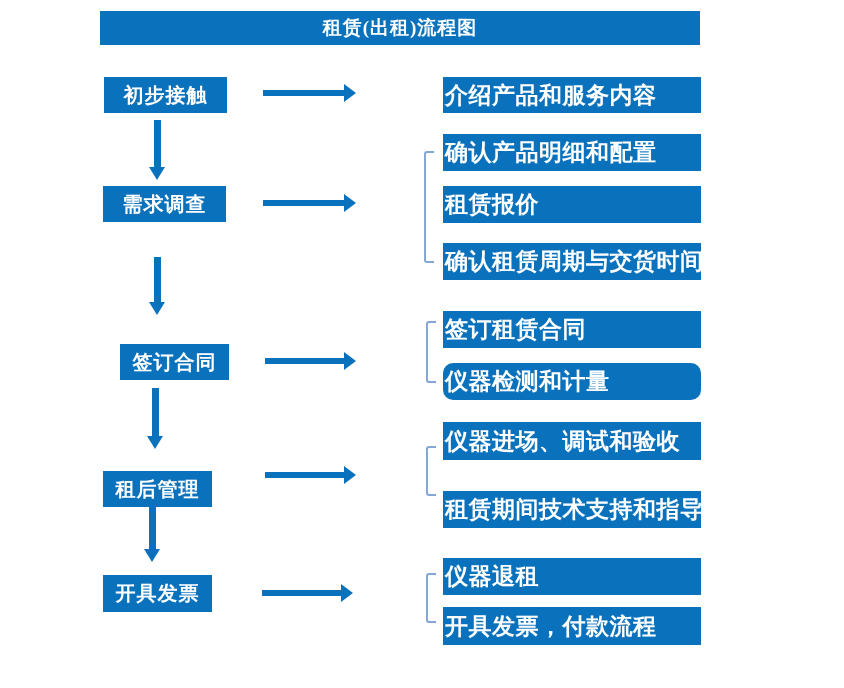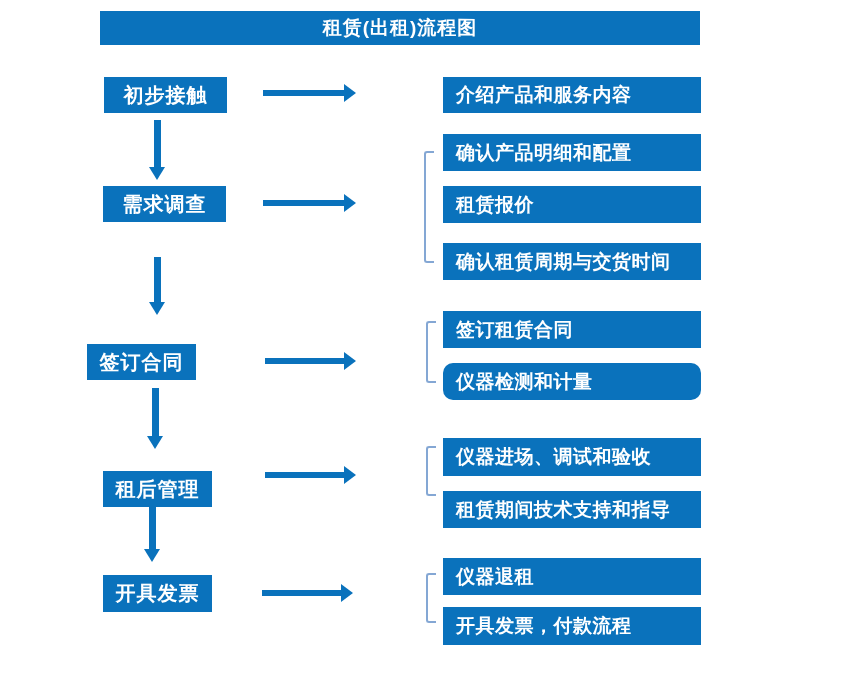--- a/index.html
+++ b/index.html
@@ -7,21 +7,21 @@
     --bracket: #84a7d4;
     --bg: #ffffff;
     --text: #ffffff;
   }
   html, body { margin: 0; padding: 0; background: var(--bg); }
   .canvas {
     position: relative;
     width: 844px;
     height: 655px;
     background: var(--bg);
-    font-family: Liberation Sans, sans-serif;
+    font-family: Liberation Serif, serif;
     overflow: hidden;
   }
   .title-bar {
     position: absolute;
     left: 100px; top: 11px; width: 600px; height: 34px;
     background: var(--blue);
     color: var(--text);
     font-weight: bold;
     font-size: 19px;
     letter-spacing: 1px;
@@ -36,22 +36,22 @@
     align-items: center;
     box-sizing: border-box;
     white-space: nowrap;
   }
   .stage {
     justify-content: center;
     font-size: 20px;
     letter-spacing: 1px;
   }
   .detail {
-    padding-left: 13px;
-    font-size: 19px;
+    padding-left: 2px;
+    font-size: 23px;
     letter-spacing: 0.5px;
   }
   
   .h-arrow { position: absolute; height: 18px; }
   .h-arrow .shaft {
     position: absolute; left: 0; right: 11px; top: 6px; height: 6px;
     background: var(--blue);
   }
   .h-arrow .head {
     position: absolute; right: 0; top: 0; width: 0; height: 0;
@@ -83,34 +83,34 @@
 </style>
 </head>
 <body>
 
 <div class="canvas">
 
   <div class="title-bar">租赁(出租)流程图</div>
 
   <div class="box stage" style="left:104px; top:77px;  width:123px; height:36px;">初步接触</div>
   <div class="box stage" style="left:103px; top:186px; width:123px; height:36px;">需求调查</div>
-  <div class="box stage" style="left:87px; top:344px; width:109px; height:36px;">签订合同</div>
+  <div class="box stage" style="left:120px; top:344px; width:109px; height:36px;">签订合同</div>
   <div class="box stage" style="left:103px; top:471px; width:109px; height:36px;">租后管理</div>
   <div class="box stage" style="left:103px; top:575px; width:109px; height:37px;">开具发票</div>
 
   <div class="box detail" style="left:443px; top:77px;  width:258px; height:36px;">介绍产品和服务内容</div>
 
   <div class="box detail" style="left:443px; top:134px; width:258px; height:37px;">确认产品明细和配置</div>
   <div class="box detail" style="left:443px; top:186px; width:258px; height:37px;text-align:right;">租赁报价</div>
   <div class="box detail" style="left:443px; top:243px; width:258px; height:37px;">确认租赁周期与交货时间</div>
 
   <div class="box detail" style="left:443px; top:311px; width:258px; height:37px;">签订租赁合同</div>
   <div class="box detail" style="left:443px; top:363px; width:258px; height:37px;border-radius:10px;">仪器检测和计量</div>
 
-  <div class="box detail" style="left:443px; top:422px; width:258px; height:38px;margin-top:16px;">仪器进场、调试和验收</div>
+  <div class="box detail" style="left:443px; top:422px; width:258px; height:38px;">仪器进场、调试和验收</div>
   <div class="box detail" style="left:443px; top:491px; width:258px; height:37px;">租赁期间技术支持和指导</div>
 
   <div class="box detail" style="left:443px; top:558px; width:258px; height:37px;">仪器退租</div>
   <div class="box detail" style="left:443px; top:607px; width:258px; height:38px;">开具发票，付款流程</div>
 
   <div class="h-arrow" style="left:263px; top:84px;  width:93px;">
     <div class="shaft"></div>
     <div class="head"></div>
   </div>
   <div class="h-arrow" style="left:263px; top:194px; width:93px;">

